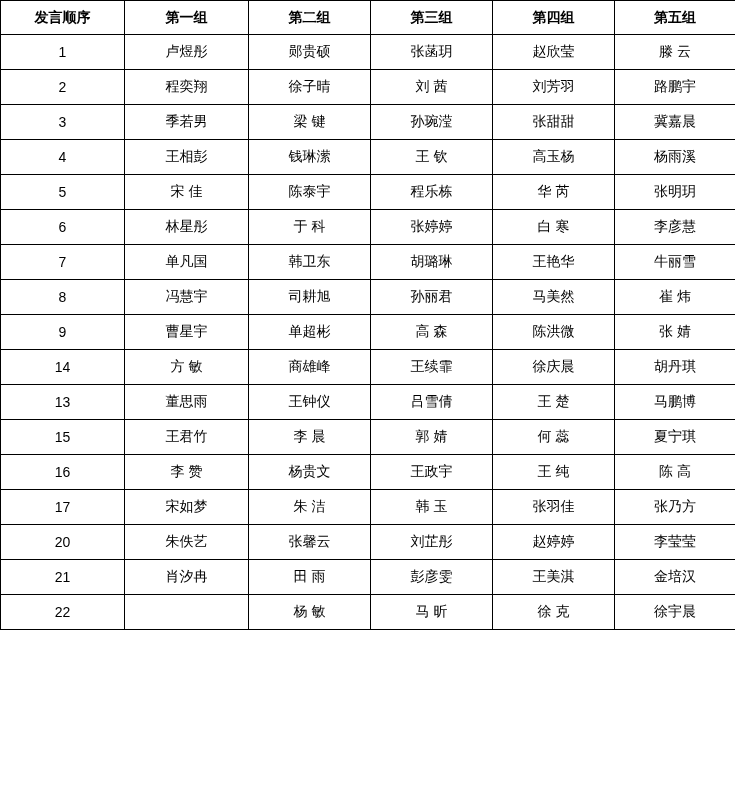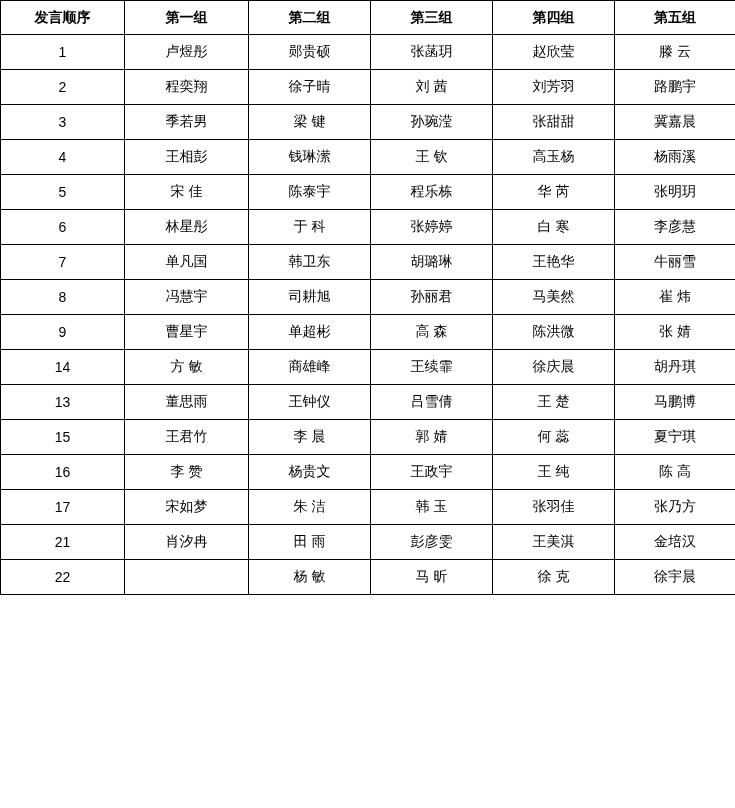--- a/index.html
+++ b/index.html
@@ -172,20 +172,28 @@
       </tr>
       <tr>
         <td class="idx">17</td>
         <td>宋如梦</td>
         <td>朱 洁</td>
         <td>韩 玉</td>
         <td>张羽佳</td>
         <td>张乃方</td>
       </tr>
       <tr>
+        <td class="idx">20</td>
+        <td>朱佚艺</td>
+        <td>张馨云</td>
+        <td>刘芷彤</td>
+        <td>赵婷婷</td>
+        <td>李莹莹</td>
+      </tr>
+      <tr>
         <td class="idx">21</td>
         <td>肖汐冉</td>
         <td>田 雨</td>
         <td>彭彦雯</td>
         <td>王美淇</td>
         <td>金培汉</td>
       </tr>
       <tr>
         <td class="idx">22</td>
         <td></td>

